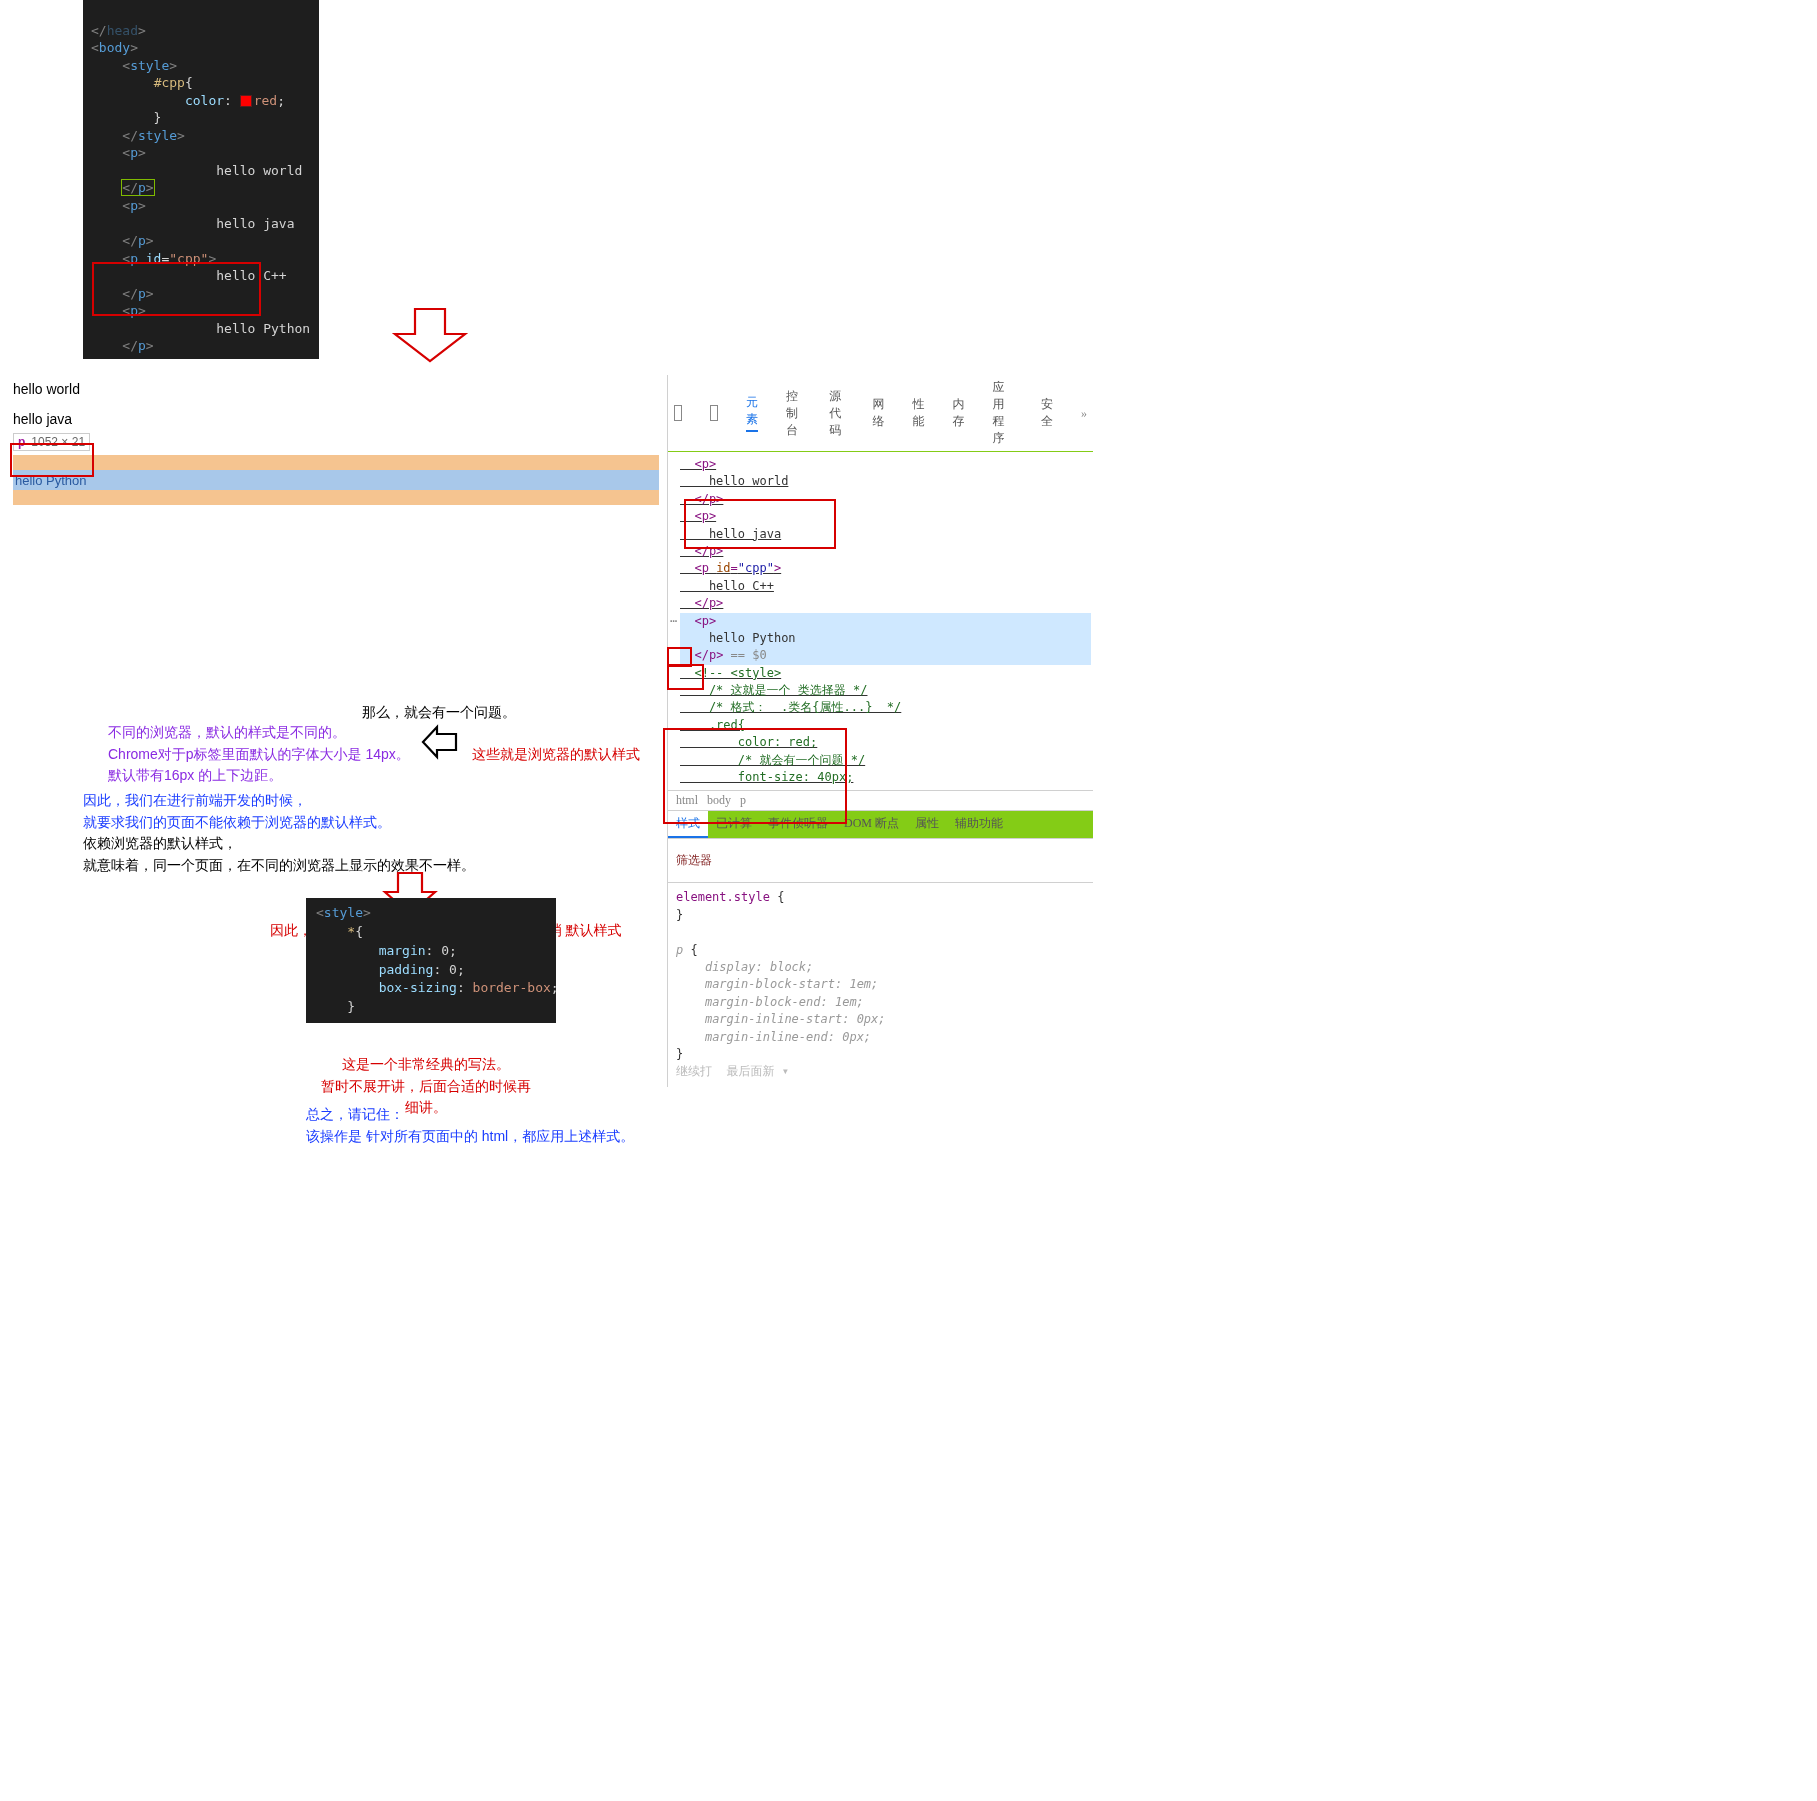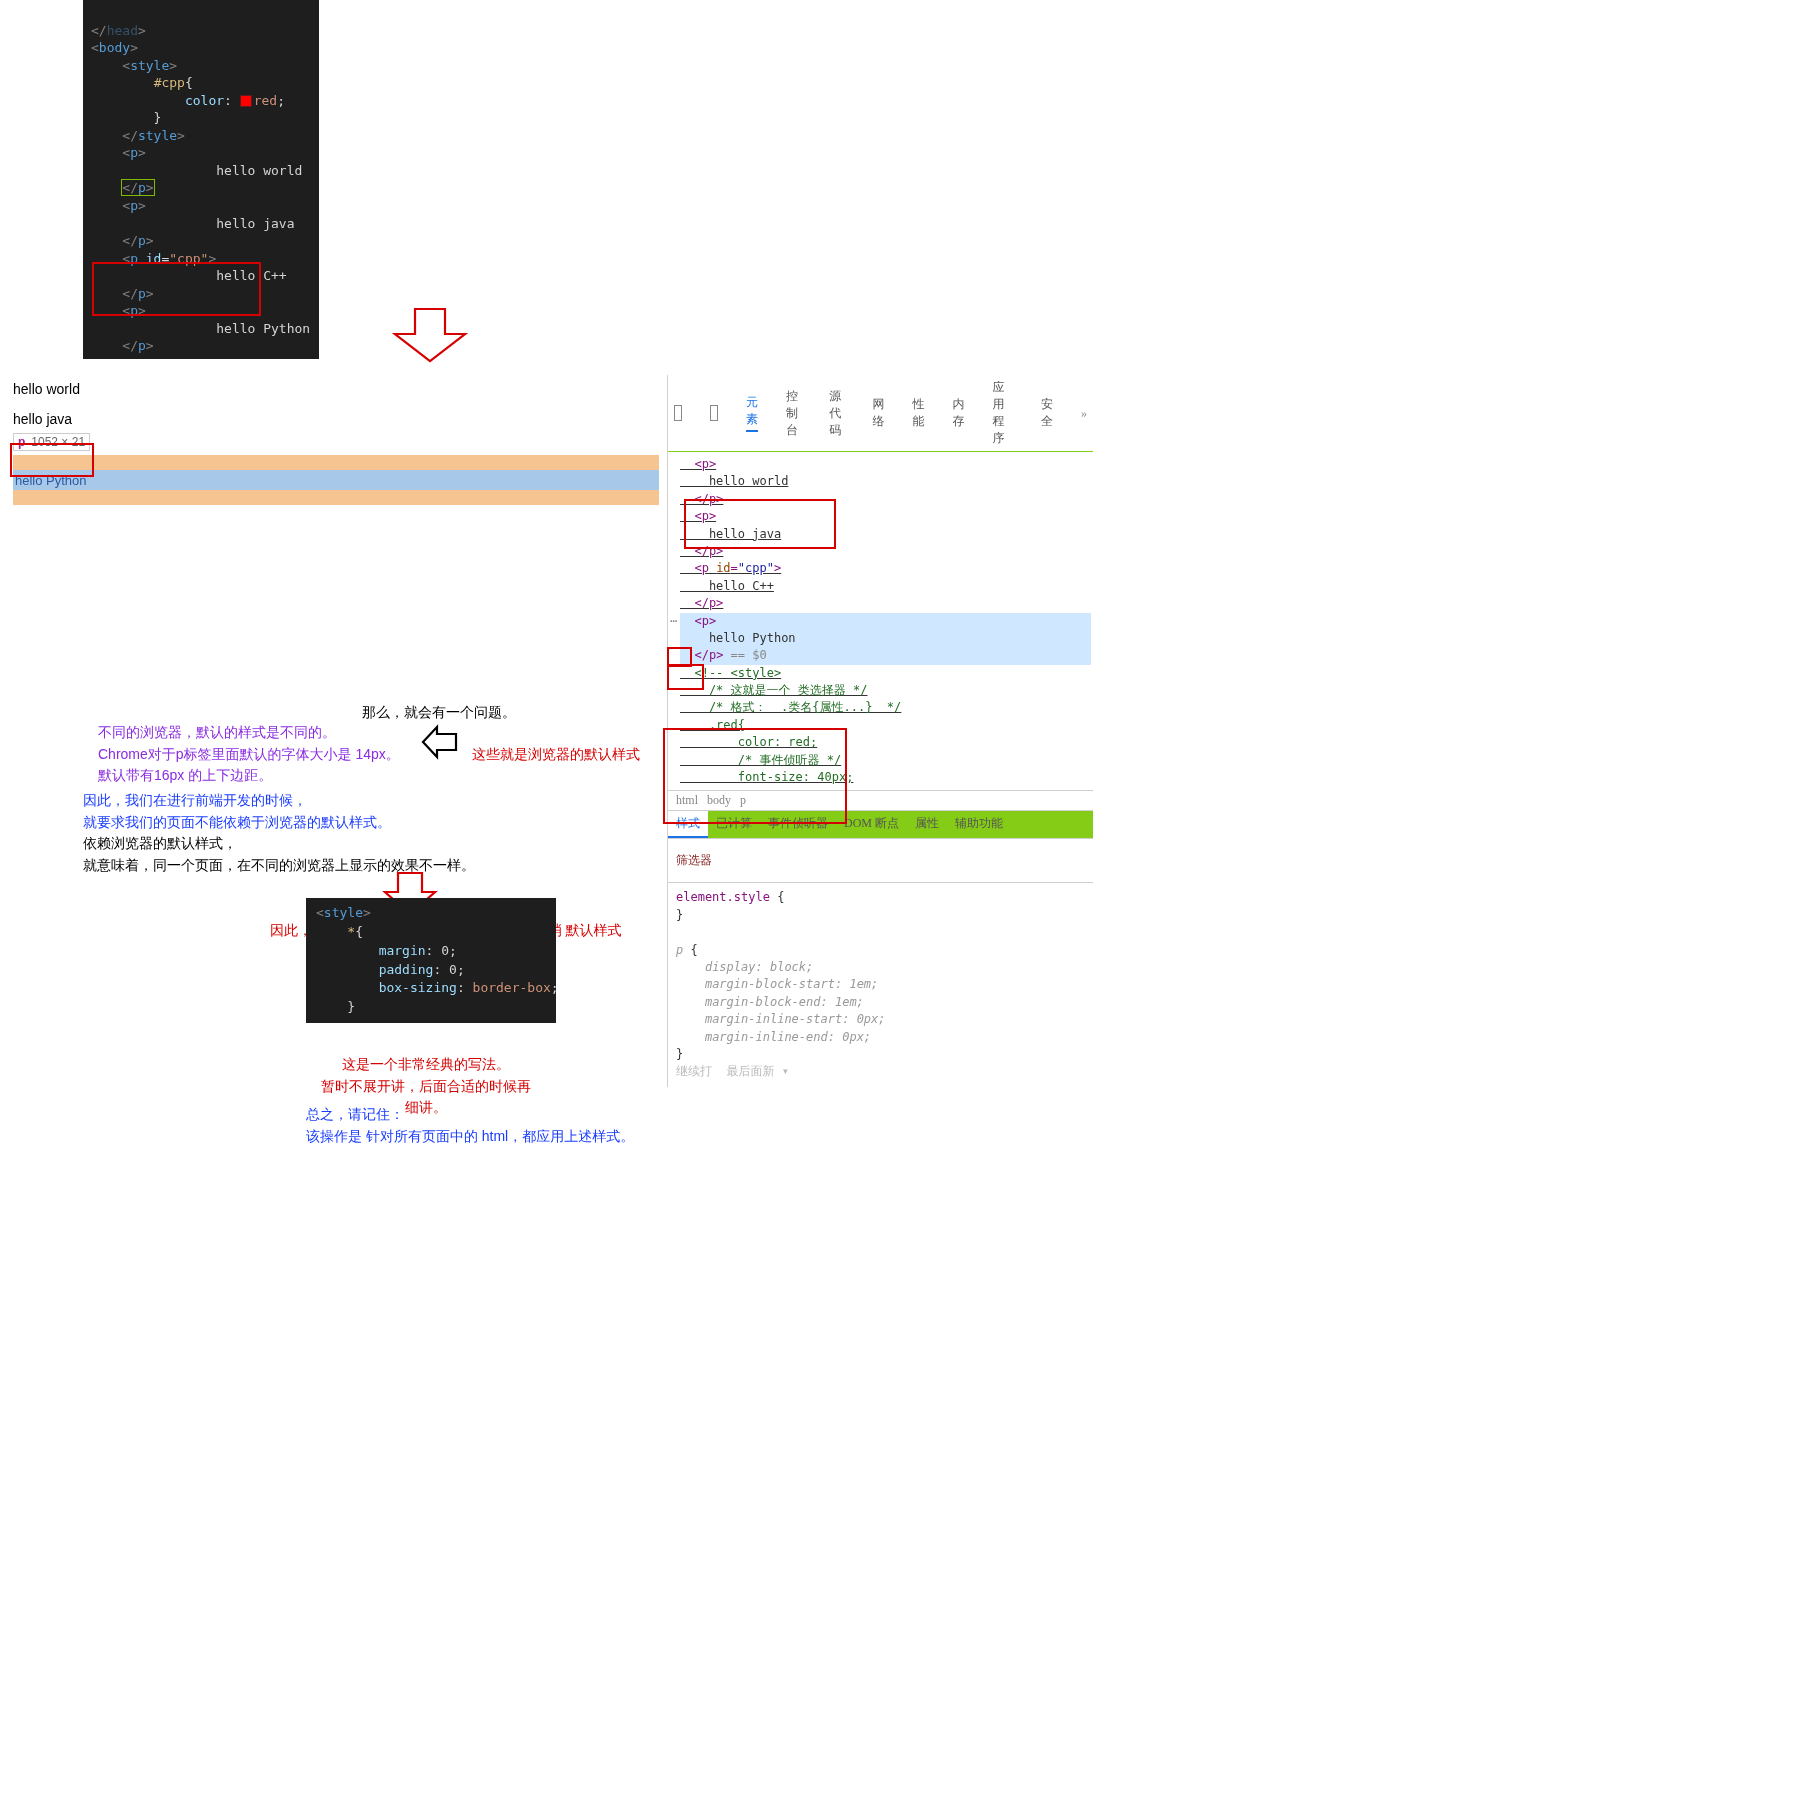--- a/index.html
+++ b/index.html
@@ -3,21 +3,21 @@
 <meta charset="utf-8">
 <style>
 body { margin:0; padding:0; font-family:"Microsoft YaHei",Arial,sans-serif; background:#fff; font-size:14px; width:1817px; }
 .canvas { position:relative; width:1100px; height:1200px; }
 .editor { position:absolute; background:#1e1e1e; color:#d4d4d4; font-family:Consolas,monospace; font-size:13px; padding:4px 8px; line-height:1.35; white-space:pre; }
 .c-tag{color:#808080;} .c-elem{color:#569cd6;} .c-attr{color:#9cdcfe;} .c-str{color:#ce9178;} .c-prop{color:#9cdcfe;} .c-val{color:#ce9178;} .c-kw{color:#d7ba7d;}
 .redbox{position:absolute;border:2px solid #d60000;pointer-events:none;}
 .redswatch{display:inline-block;width:10px;height:10px;background:#ff0000;vertical-align:middle;margin-right:2px;border:1px solid #5a1d1d;}
 .note{position:absolute;line-height:1.55;font-size:14px;}
 .red-t{color:#d60000;}
-.purple-t{color:#8a2be2;}
+.purple-t{color:#8a2be2;margin-left:10px;}
 .blue-t{color:#1a3cff;}
 .black-t{color:#000;}
 .arrow-down-red{position:absolute;}
 .arrow-down-red svg{display:block;}
 .arrow-left-black{position:absolute;}
 .browser-left{position:absolute;left:13px;top:381px;width:646px;}
 .bl-line{font-size:14px;color:#000;}
 .bl-tip{margin-top:6px;background:#fff;border:1px solid #ccc;display:inline-flex;align-items:center;gap:6px;padding:1px 4px;font-size:12px;color:#666;}
 .bl-tip .pp{color:#a020a0;font-weight:bold;}
 .bl-band{position:relative;margin-top:4px;}
@@ -119,21 +119,21 @@
 <span>    hello C++</span>
 <span class="d-tag">  &lt;/p&gt;</span>
 <span class="d-sel" style="width:100%;"><span style="color:#888;position:absolute;left:2px;">⋯</span>  <span class="d-tag">&lt;p&gt;</span>
 <span>    hello Python</span>
   <span class="d-tag">&lt;/p&gt;</span> <span style="color:#888">== $0</span></span>
 <span class="d-comment">  &lt;!-- &lt;style&gt;</span>
 <span class="d-comment">    /* 这就是一个 类选择器 */</span>
 <span class="d-comment">    /* 格式：  .类名{属性...}  */</span>
 <span class="d-comment">    .red{</span>
 <span class="d-comment">        color: red;</span>
-<span class="d-comment">        /* 事件侦听器 */</span>
+<span class="d-comment">        /* 就会有一个问题 */</span>
 <span class="d-comment">        font-size: 40px;</span></div>
   <div class="dev-bc">
     <a>html</a>
     <a>body</a>
     <a>p</a>
   </div>
   <div class="dev-sub">
     <div class="act">样式</div>
     <div>已计算</div>
     <div>事件侦听器</div>

